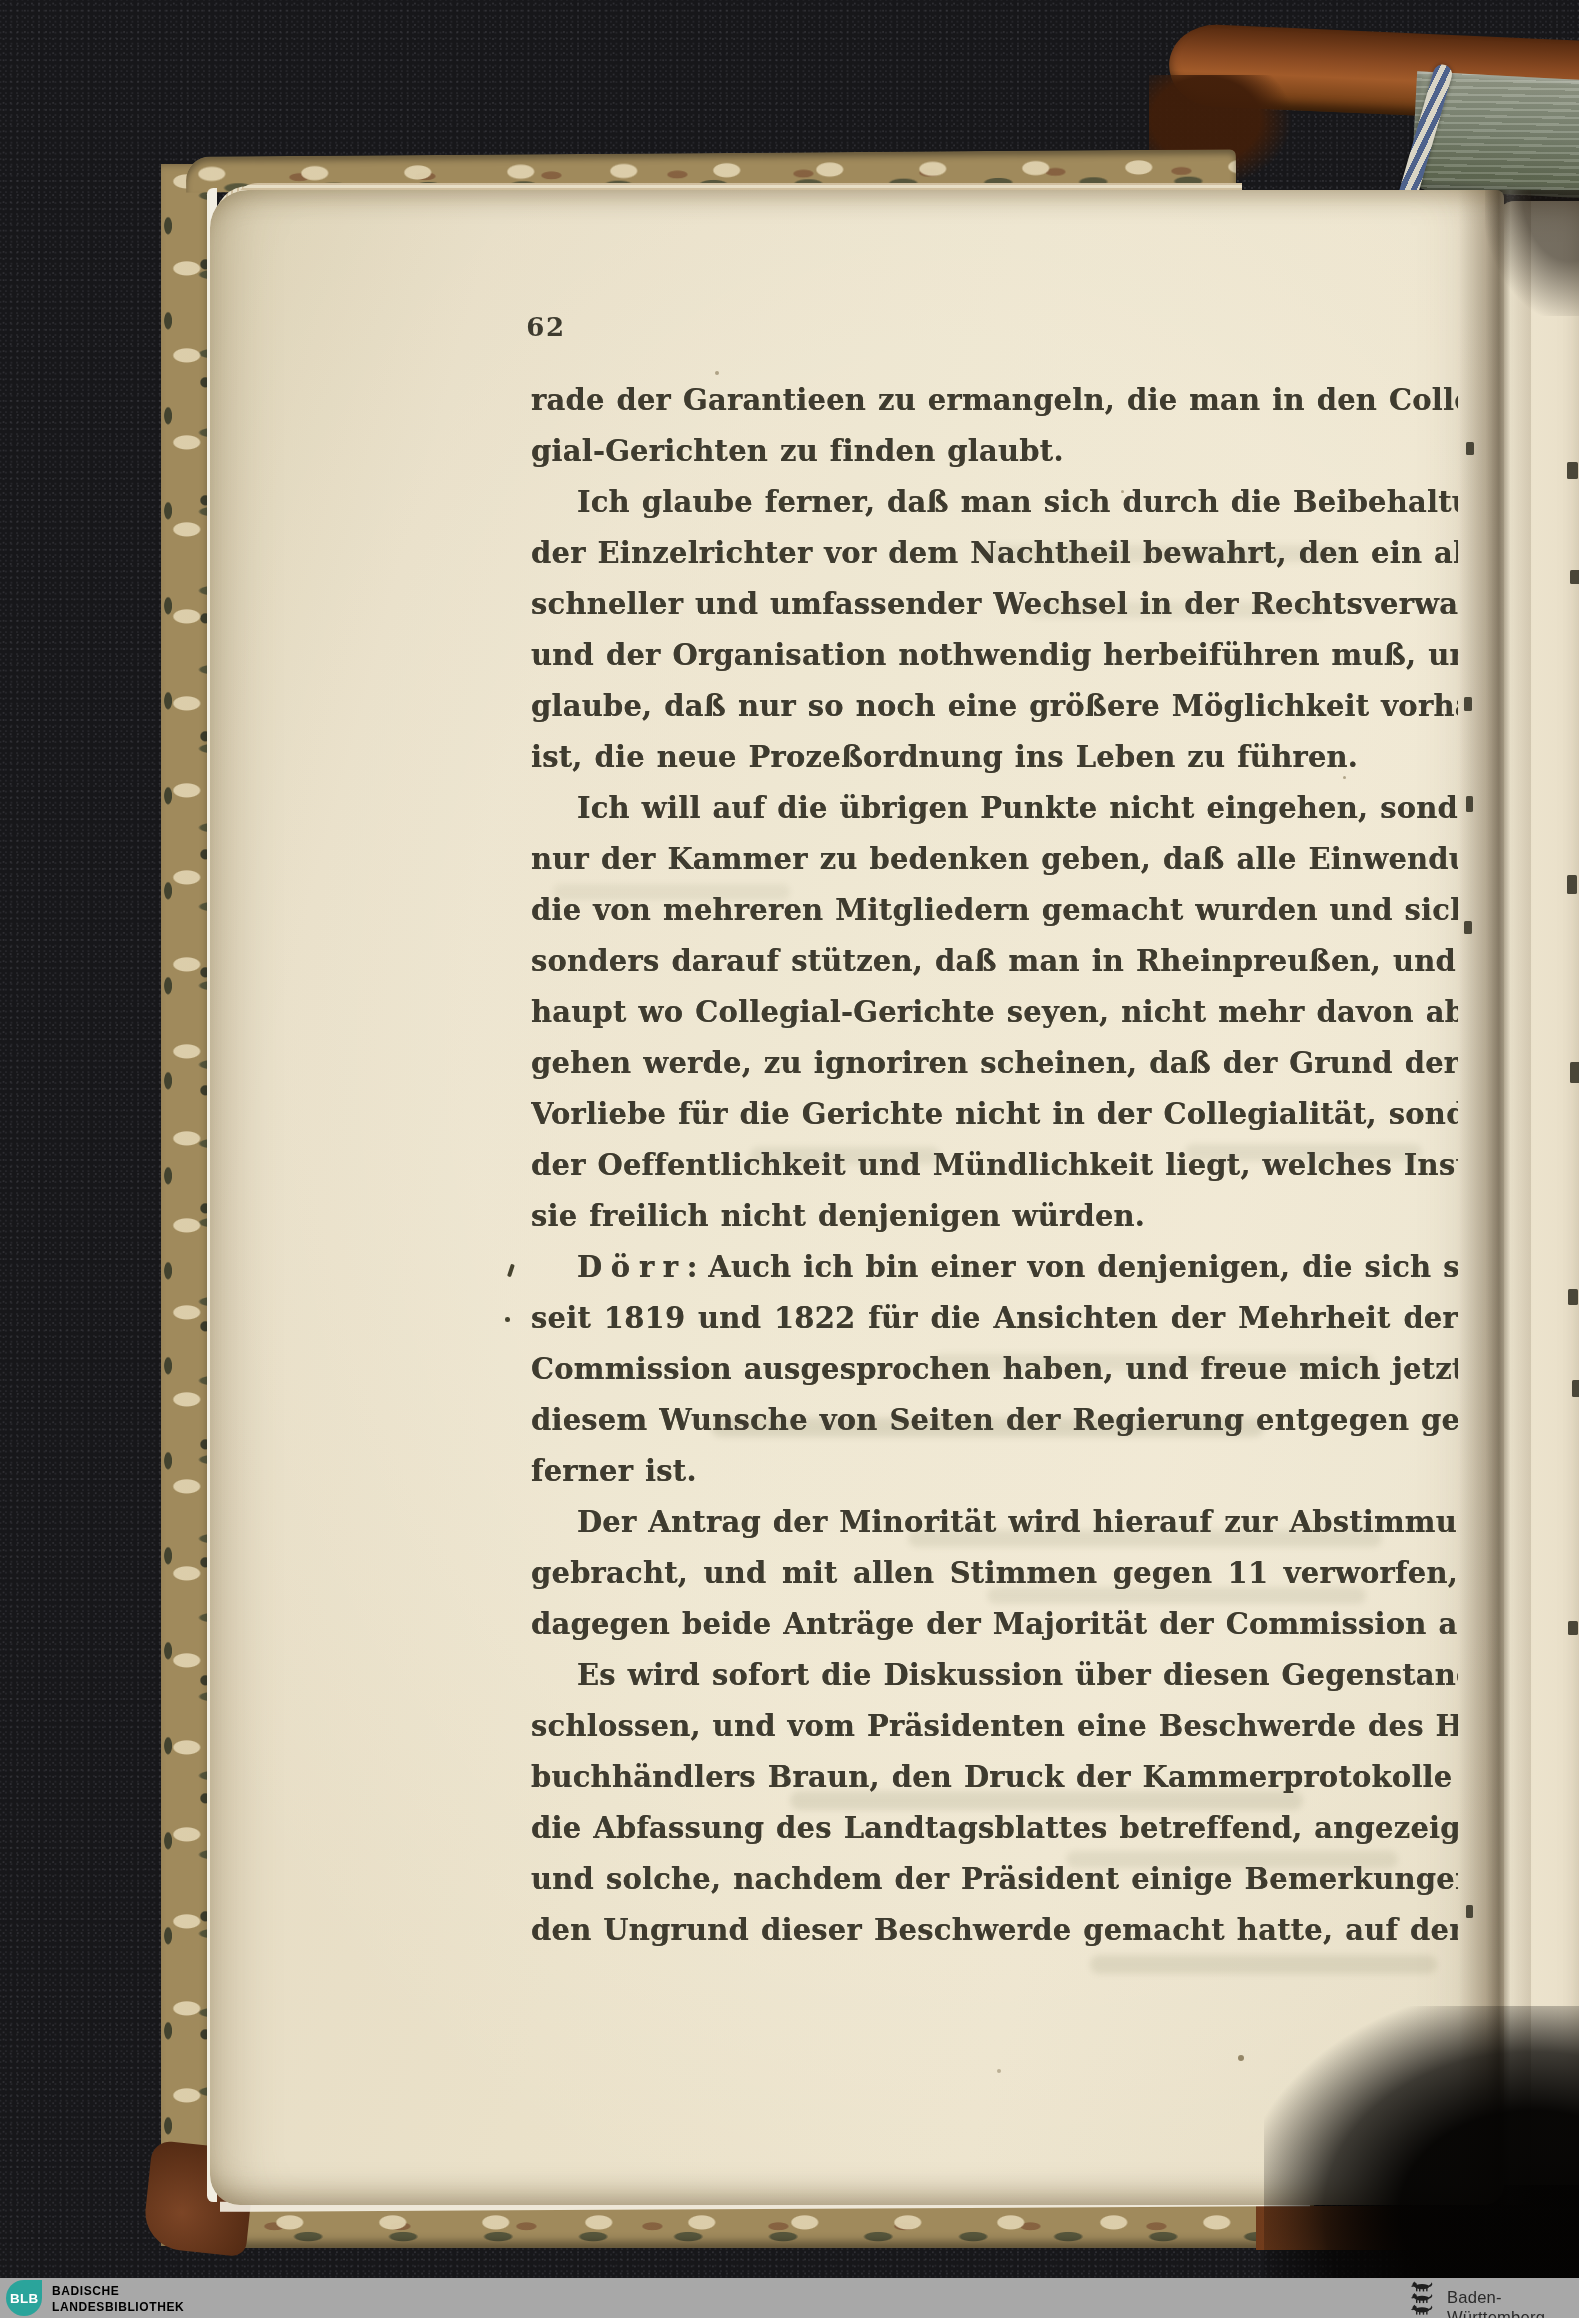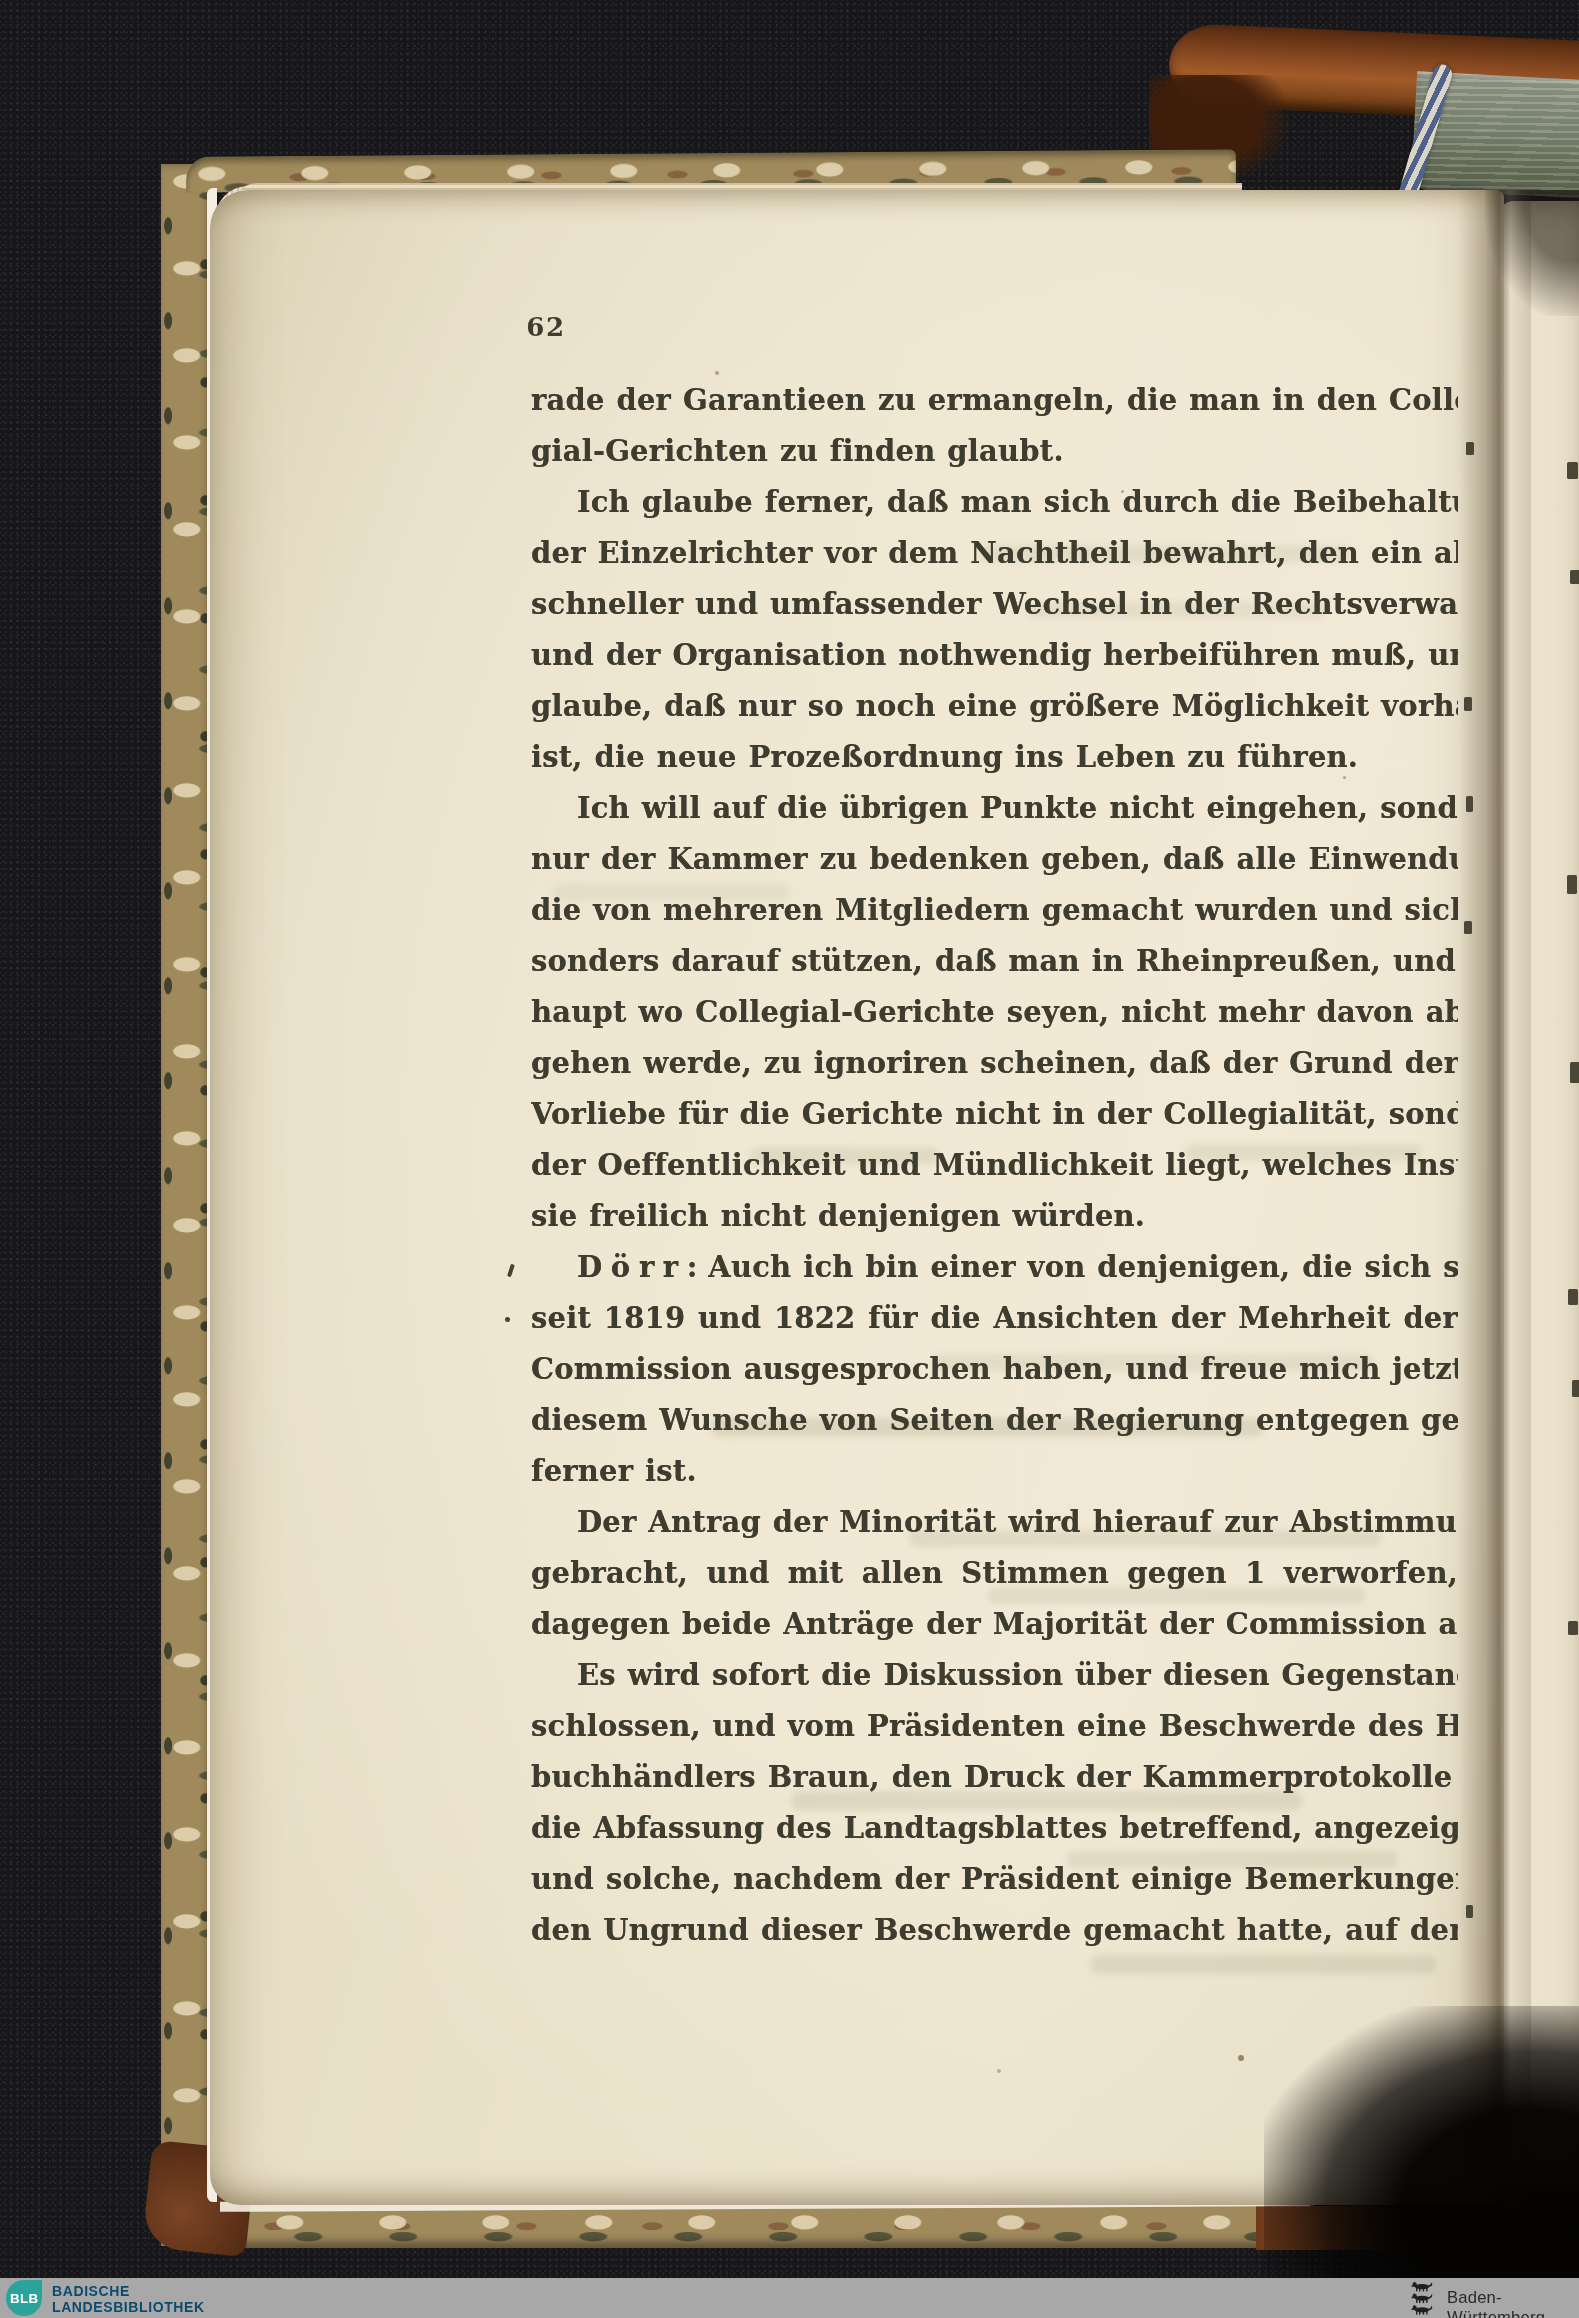--- a/index.html
+++ b/index.html
@@ -89,21 +89,21 @@
   .speaker{letter-spacing:8.7px;margin-right:2px;}
   
   .ghost{position:absolute;z-index:9;background:#6b6d4a;border-radius:9.5px;filter:blur(3.2px);}
   .speck{position:absolute;z-index:9;background:#6f5f3c;border-radius:50%;}
   .mark{position:absolute;z-index:10;background:#46432f;border-radius:1.6px;}
   .frag{position:absolute;z-index:10;background:#4a4638;border-radius:1.6px;}
   
   .footer-bar{left:0;top:2278px;width:1579px;height:41px;background:#a8a8a8;z-index:20;font-family:"Liberation Sans",sans-serif;}
   .blb-badge{position:absolute;left:6.3px;top:2.4px;width:36px;height:36px;background:#2aa49b;border-radius:50% 0 50% 50%;
     display:flex;align-items:center;justify-content:center;color:#fff;font-weight:700;font-size:13.4px;letter-spacing:0.4px;}
-  .blb-name{position:absolute;left:52px;top:4.7px;font-size:14px;line-height:16px;font-weight:700;color:#0c4a6e;letter-spacing:0.6px;}
+  .blb-name{position:absolute;left:52px;top:4.7px;font-size:12px;line-height:16px;font-weight:700;color:#000000;letter-spacing:0.6px;}
   .bw-arms{position:absolute;left:1410px;top:3.2px;}
   .bw-label{position:absolute;left:1447px;top:10.3px;font-size:16.6px;color:#2a2a2a;letter-spacing:0.2px;}
 </style>
 </head>
 <body>
 
 <div id="canvas">
 
   <div class="abs spine-leather"></div>
   <div class="abs spine-wedge"></div>
@@ -183,21 +183,21 @@
       <div class="ln">gehen werde, zu ignoriren scheinen, daß der Grund der</div>
       <div class="ln">Vorliebe für die Gerichte nicht in der Collegialität, sondern</div>
       <div class="ln">der Oeffentlichkeit und Mündlichkeit liegt, welches Institut</div>
       <div class="ln end">sie freilich nicht denjenigen würden.</div>
       <div class="ln ind"><span class="speaker">Dörr:</span><span>Auch ich bin einer von denjenigen, die sich schon</span></div>
       <div class="ln">seit 1819 und 1822 für die Ansichten der Mehrheit der</div>
       <div class="ln">Commission ausgesprochen haben, und freue mich jetzt, daß</div>
       <div class="ln">diesem Wunsche von Seiten der Regierung entgegen ge-</div>
       <div class="ln end">ferner ist.</div>
       <div class="ln ind">Der Antrag der Minorität wird hierauf zur Abstimmung</div>
-      <div class="ln">gebracht, und mit allen Stimmen gegen 1 verworfen,</div>
+      <div class="ln">gebracht, und mit allen Stimmen gegen 11 verworfen,</div>
       <div class="ln">dagegen beide Anträge der Majorität der Commission an-</div>
       <div class="ln ind">Es wird sofort die Diskussion über diesen Gegenstand ge-</div>
       <div class="ln">schlossen, und vom Präsidenten eine Beschwerde des Hof-</div>
       <div class="ln">buchhändlers Braun, den Druck der Kammerprotokolle und</div>
       <div class="ln">die Abfassung des Landtagsblattes betreffend, angezeigt,</div>
       <div class="ln">und solche, nachdem der Präsident einige Bemerkungen über</div>
       <div class="ln">den Ungrund dieser Beschwerde gemacht hatte, auf den</div>
     </div>
   </div>
 

